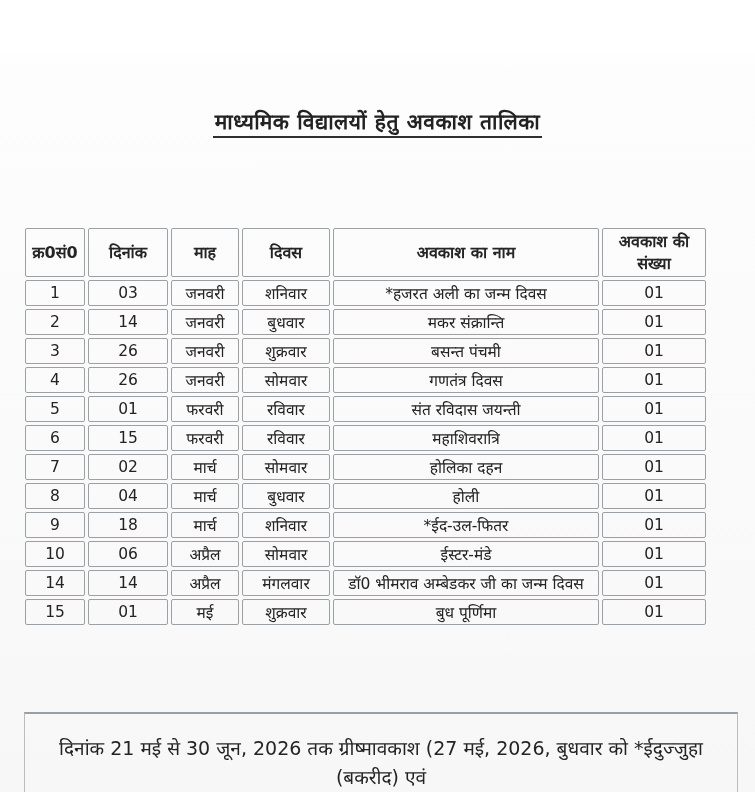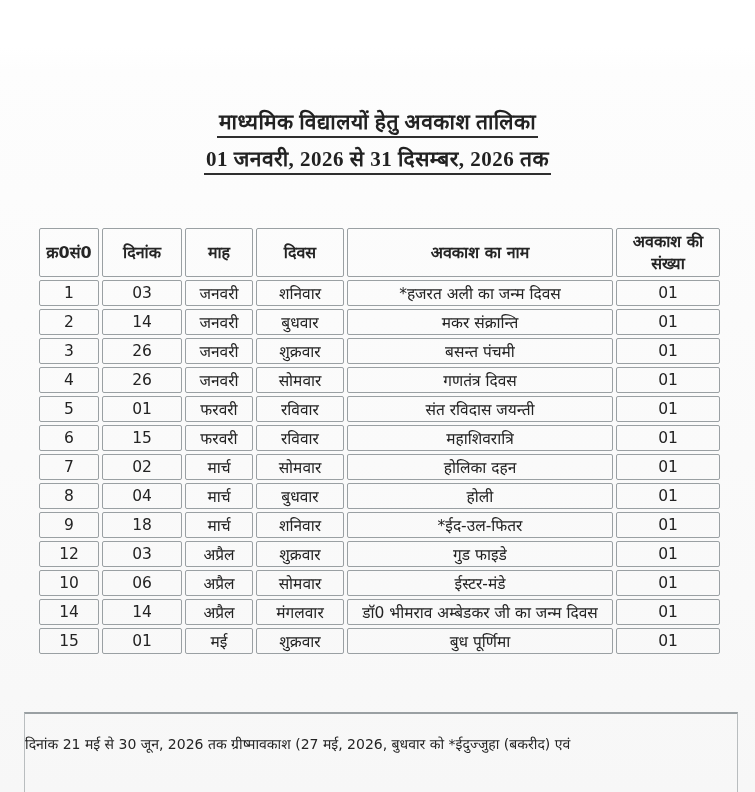--- a/index.html
+++ b/index.html
@@ -30,29 +30,28 @@
     text-align: center;
     font-weight: bold;
     color: #222222;
     line-height: 1.0;
   }
   .title-line {
     display: inline-block;
     font-size: 21px;
     border-bottom: 2px solid #2f2f2f;
     padding: 0 2px 3px 2px;
-    margin-bottom: 11px;
+    margin-bottom: 5px;
     letter-spacing: 0.5px;
-    font-family: Liberation Serif, serif;
   }
   
   table.holiday-table {
     position: absolute;
     top: 225px;
-    left: 36px;
+    left: 22px;
     width: 684px;
     table-layout: fixed;
     border-collapse: separate;
     border-spacing: 3px;
   }
   table.holiday-table th,
   table.holiday-table td {
     border: 1px solid #9aa0a3;
     border-radius: 2px;
     text-align: center;
@@ -82,34 +81,33 @@
     top: 712px;
     left: 24px;
     width: 714px;
     height: 80px;
     border-top: 2px solid #9aa0a3;
     border-left: 1px solid #b9bdbf;
     border-right: 1px solid #b9bdbf;
   }
   .footer-note {
     margin-top: 20px;
-    text-align: left;
-    font-size: 14px;
+    text-align: center;
+    font-size: 19px;
     color: #242424;
     line-height: 1.55;
   }
 </style>
 </head>
 <body>
 
 <div class="page">
 
   <div class="title-block">
     <span class="title-line">माध्यमिक विद्यालयों हेतु अवकाश तालिका</span><br>
-    <span class="title-line">01 जनवरी, 2026 से 31 दिसम्बर, 2026 तक</span>
   </div>
 
   <table class="holiday-table">
     <colgroup>
       <col style="width:60px">
       <col style="width:80px">
       <col style="width:68px">
       <col style="width:88px">
       <col style="width:266px">
       <col style="width:104px">
@@ -191,28 +189,20 @@
         </tr>
         <tr>
           <td>9</td>
           <td>18</td>
           <td>मार्च</td>
           <td>शनिवार</td>
           <td>*ईद-उल-फितर</td>
           <td>01</td>
         </tr>
         <tr>
-          <td>12</td>
-          <td>03</td>
-          <td>अप्रैल</td>
-          <td>शुक्रवार</td>
-          <td>गुड फाइडे</td>
-          <td>01</td>
-        </tr>
-        <tr>
           <td>10</td>
           <td>06</td>
           <td>अप्रैल</td>
           <td>सोमवार</td>
           <td>ईस्टर-मंडे</td>
           <td>01</td>
         </tr>
         <tr>
           <td>14</td>
           <td>14</td>

